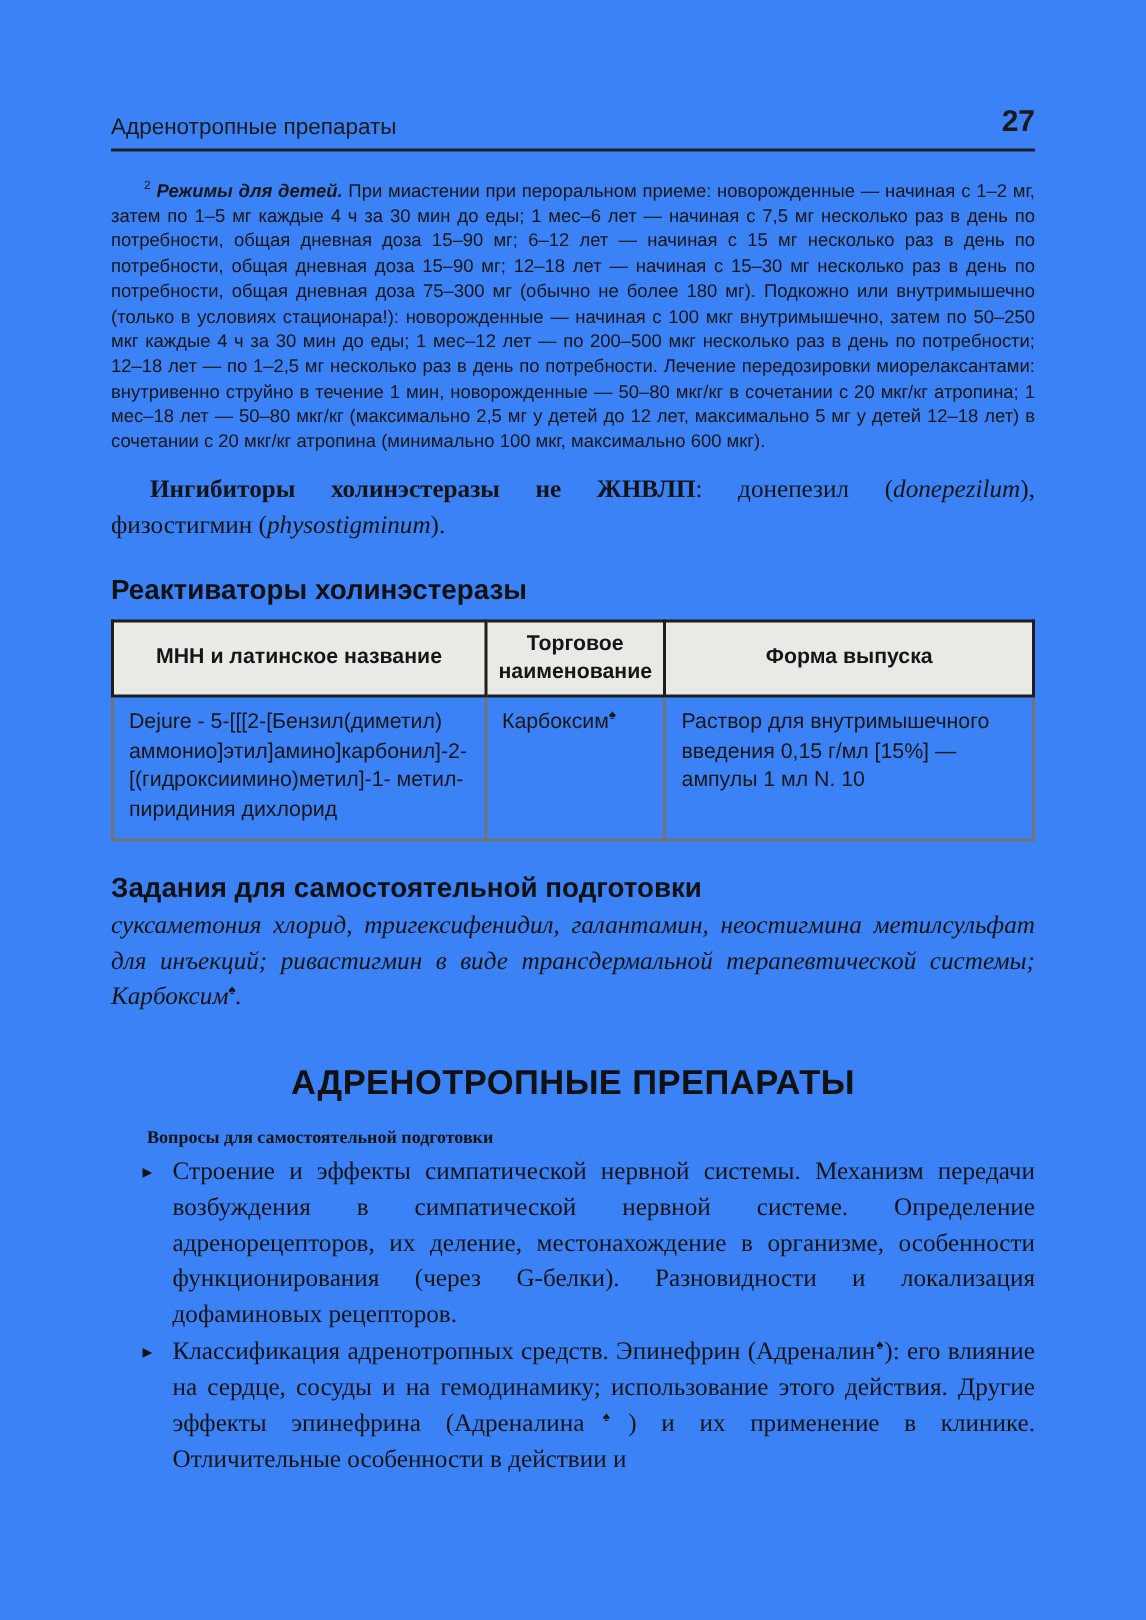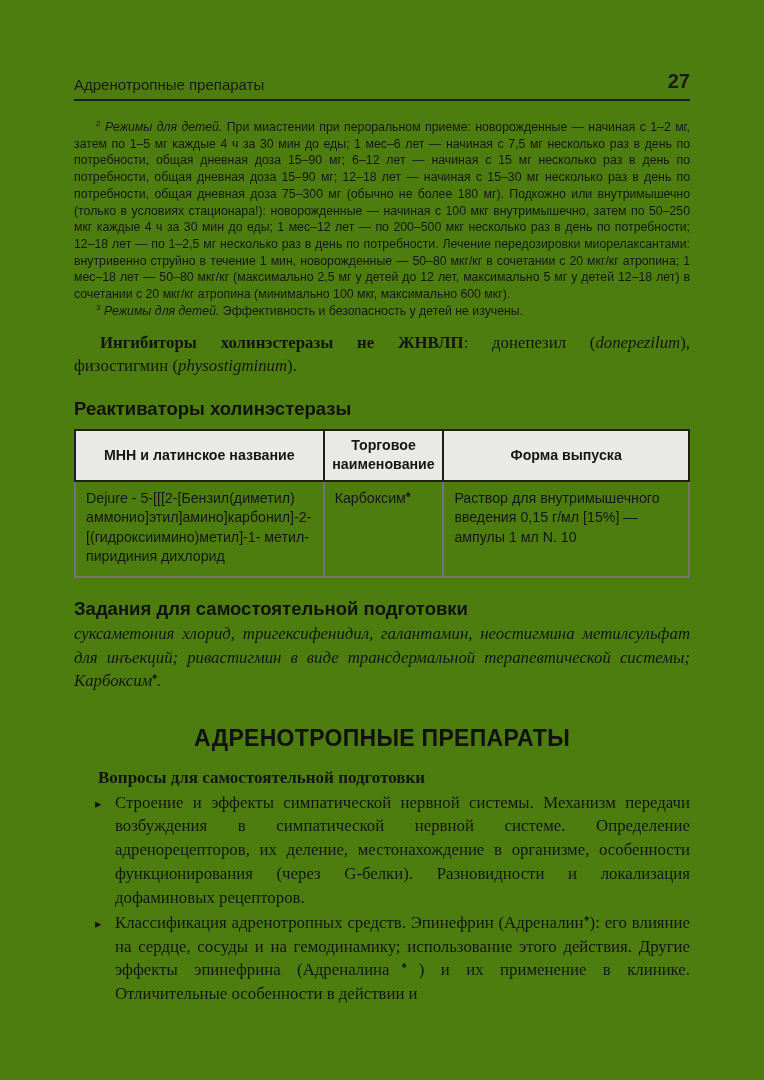--- a/index.html
+++ b/index.html
@@ -1,39 +1,39 @@
 <!DOCTYPE html>
 <html lang="ru"><head>
 <meta charset="utf-8">
 <style>
   * { margin:0; padding:0; box-sizing:border-box; }
   html, body { background:#ffffff; }
   body { width:764px; }
   .page {
-    width:764px; height:1080px; background:#4d7c0f; overflow:hidden;
+    width:764px; height:1080px; background:#3b82f6; overflow:hidden;
     font-family:"Liberation Serif", serif; color:#141414; position:relative;
   }
   .content { padding:0 74px; }
 
   
   .running-header {
     display:flex; justify-content:space-between; align-items:flex-end;
     margin-top:70px; padding-bottom:6px; border-bottom:2px solid #1e1e1e;
     font-family:"Liberation Sans", sans-serif; font-size:15px; color:#1a1a1a;
   }
   .page-number { font-weight:bold; font-size:20px; }
 
   
   .footnotes {
     margin-top:18px; font-family:"Liberation Sans", sans-serif;
     font-size:12.3px; line-height:1.36; text-align:justify; color:#161616;
   }
   .footnote { text-indent:22px; }
   .sup { font-size:8px; vertical-align:super; line-height:0; }
-  .bi { font-weight:normal; font-style:italic; }
+  .bi { font-weight:bold; font-style:italic; }
   .b  { font-weight:bold; }
   .i  { font-style:italic; }
   .sym { font-size:9px; vertical-align:super; line-height:0; }
 
   
   .para {
     font-size:16.8px; line-height:1.42; text-align:justify;
     text-indent:26px; margin-top:11px;
   }
   .h2 {
@@ -58,21 +58,21 @@
   .subhead { font-size:16.8px; font-weight:bold; text-indent:26px; margin-top:9px; }
   .italic-para {
     font-size:16.8px; font-style:italic; line-height:1.4;
     text-align:justify; margin-top:2px; word-spacing:2px;
   }
 
   .h1 {
     font-family:"Liberation Sans", sans-serif; font-weight:bold; font-size:23px;
     text-align:center; margin-top:32px; letter-spacing:0.3px; color:#111;
   }
-  .h3 { font-size:17px; font-weight:bold; text-indent:24px; margin-top:16px; }
+  .h3 { font-size:12px; font-weight:bold; text-indent:24px; margin-top:16px; }
 
   .qlist { margin-top:3px; }
   .qitem {
     position:relative; padding-left:41px; font-size:16.8px;
     line-height:1.42; text-align:justify; margin-top:1px;
   }
   .qitem .bullet {
     position:absolute; left:21px; top:4px; font-size:13px;
     font-family:"DejaVu Sans", sans-serif; color:#141414;
   }
@@ -83,21 +83,20 @@
 <div class="page">
   <div class="content">
 
     <div class="running-header">
       <span>Адренотропные препараты</span>
       <span class="page-number">27</span>
     </div>
 
     <div class="footnotes">
       <p class="footnote"><span class="sup">2</span><span> </span><span class="bi">Режимы для детей.</span><span> При миастении при пероральном приеме: новорожденные — начиная с 1–2 мг, затем по 1–5 мг каждые 4 ч за 30 мин до еды; 1 мес–6 лет — начиная с 7,5 мг несколько раз в день по потребности, общая дневная доза 15–90 мг; 6–12 лет — начиная с 15 мг несколько раз в день по потребности, общая дневная доза 15–90 мг; 12–18 лет — начиная с 15–30 мг несколько раз в день по потребности, общая дневная доза 75–300 мг (обычно не более 180 мг). Подкожно или внутримышечно (только в условиях стационара!): новорожденные — начиная с 100 мкг внутримышечно, затем по 50–250 мкг каждые 4 ч за 30 мин до еды; 1 мес–12 лет — по 200–500 мкг несколько раз в день по потребности; 12–18 лет — по 1–2,5 мг несколько раз в день по потребности. Лечение передозировки миорелаксантами: внутривенно струйно в течение 1 мин, новорожденные — 50–80 мкг/кг в сочетании с 20 мкг/кг атропина; 1 мес–18 лет — 50–80 мкг/кг (максимально 2,5 мг у детей до 12 лет, максимально 5 мг у детей 12–18 лет) в сочетании с 20 мкг/кг атропина (минимально 100 мкг, максимально 600 мкг).</span></p>
-      <p class="footnote"><span class="sup">3</span><span> </span><span class="bi">Режимы для детей.</span><span> Эффективность и безопасность у детей не изучены.</span></p>
     </div>
 
     <p class="para"><span class="b">Ингибиторы холинэстеразы не ЖНВЛП</span><span>: донепезил (</span><span class="i">donepezilum</span><span>), физостигмин (</span><span class="i">physostigminum</span><span>).</span></p>
 
     <div class="h2">Реактиваторы холинэстеразы</div>
 
     <table class="drug">
       <colgroup>
         <col style="width:40.5%">
         <col style="width:19.5%">

